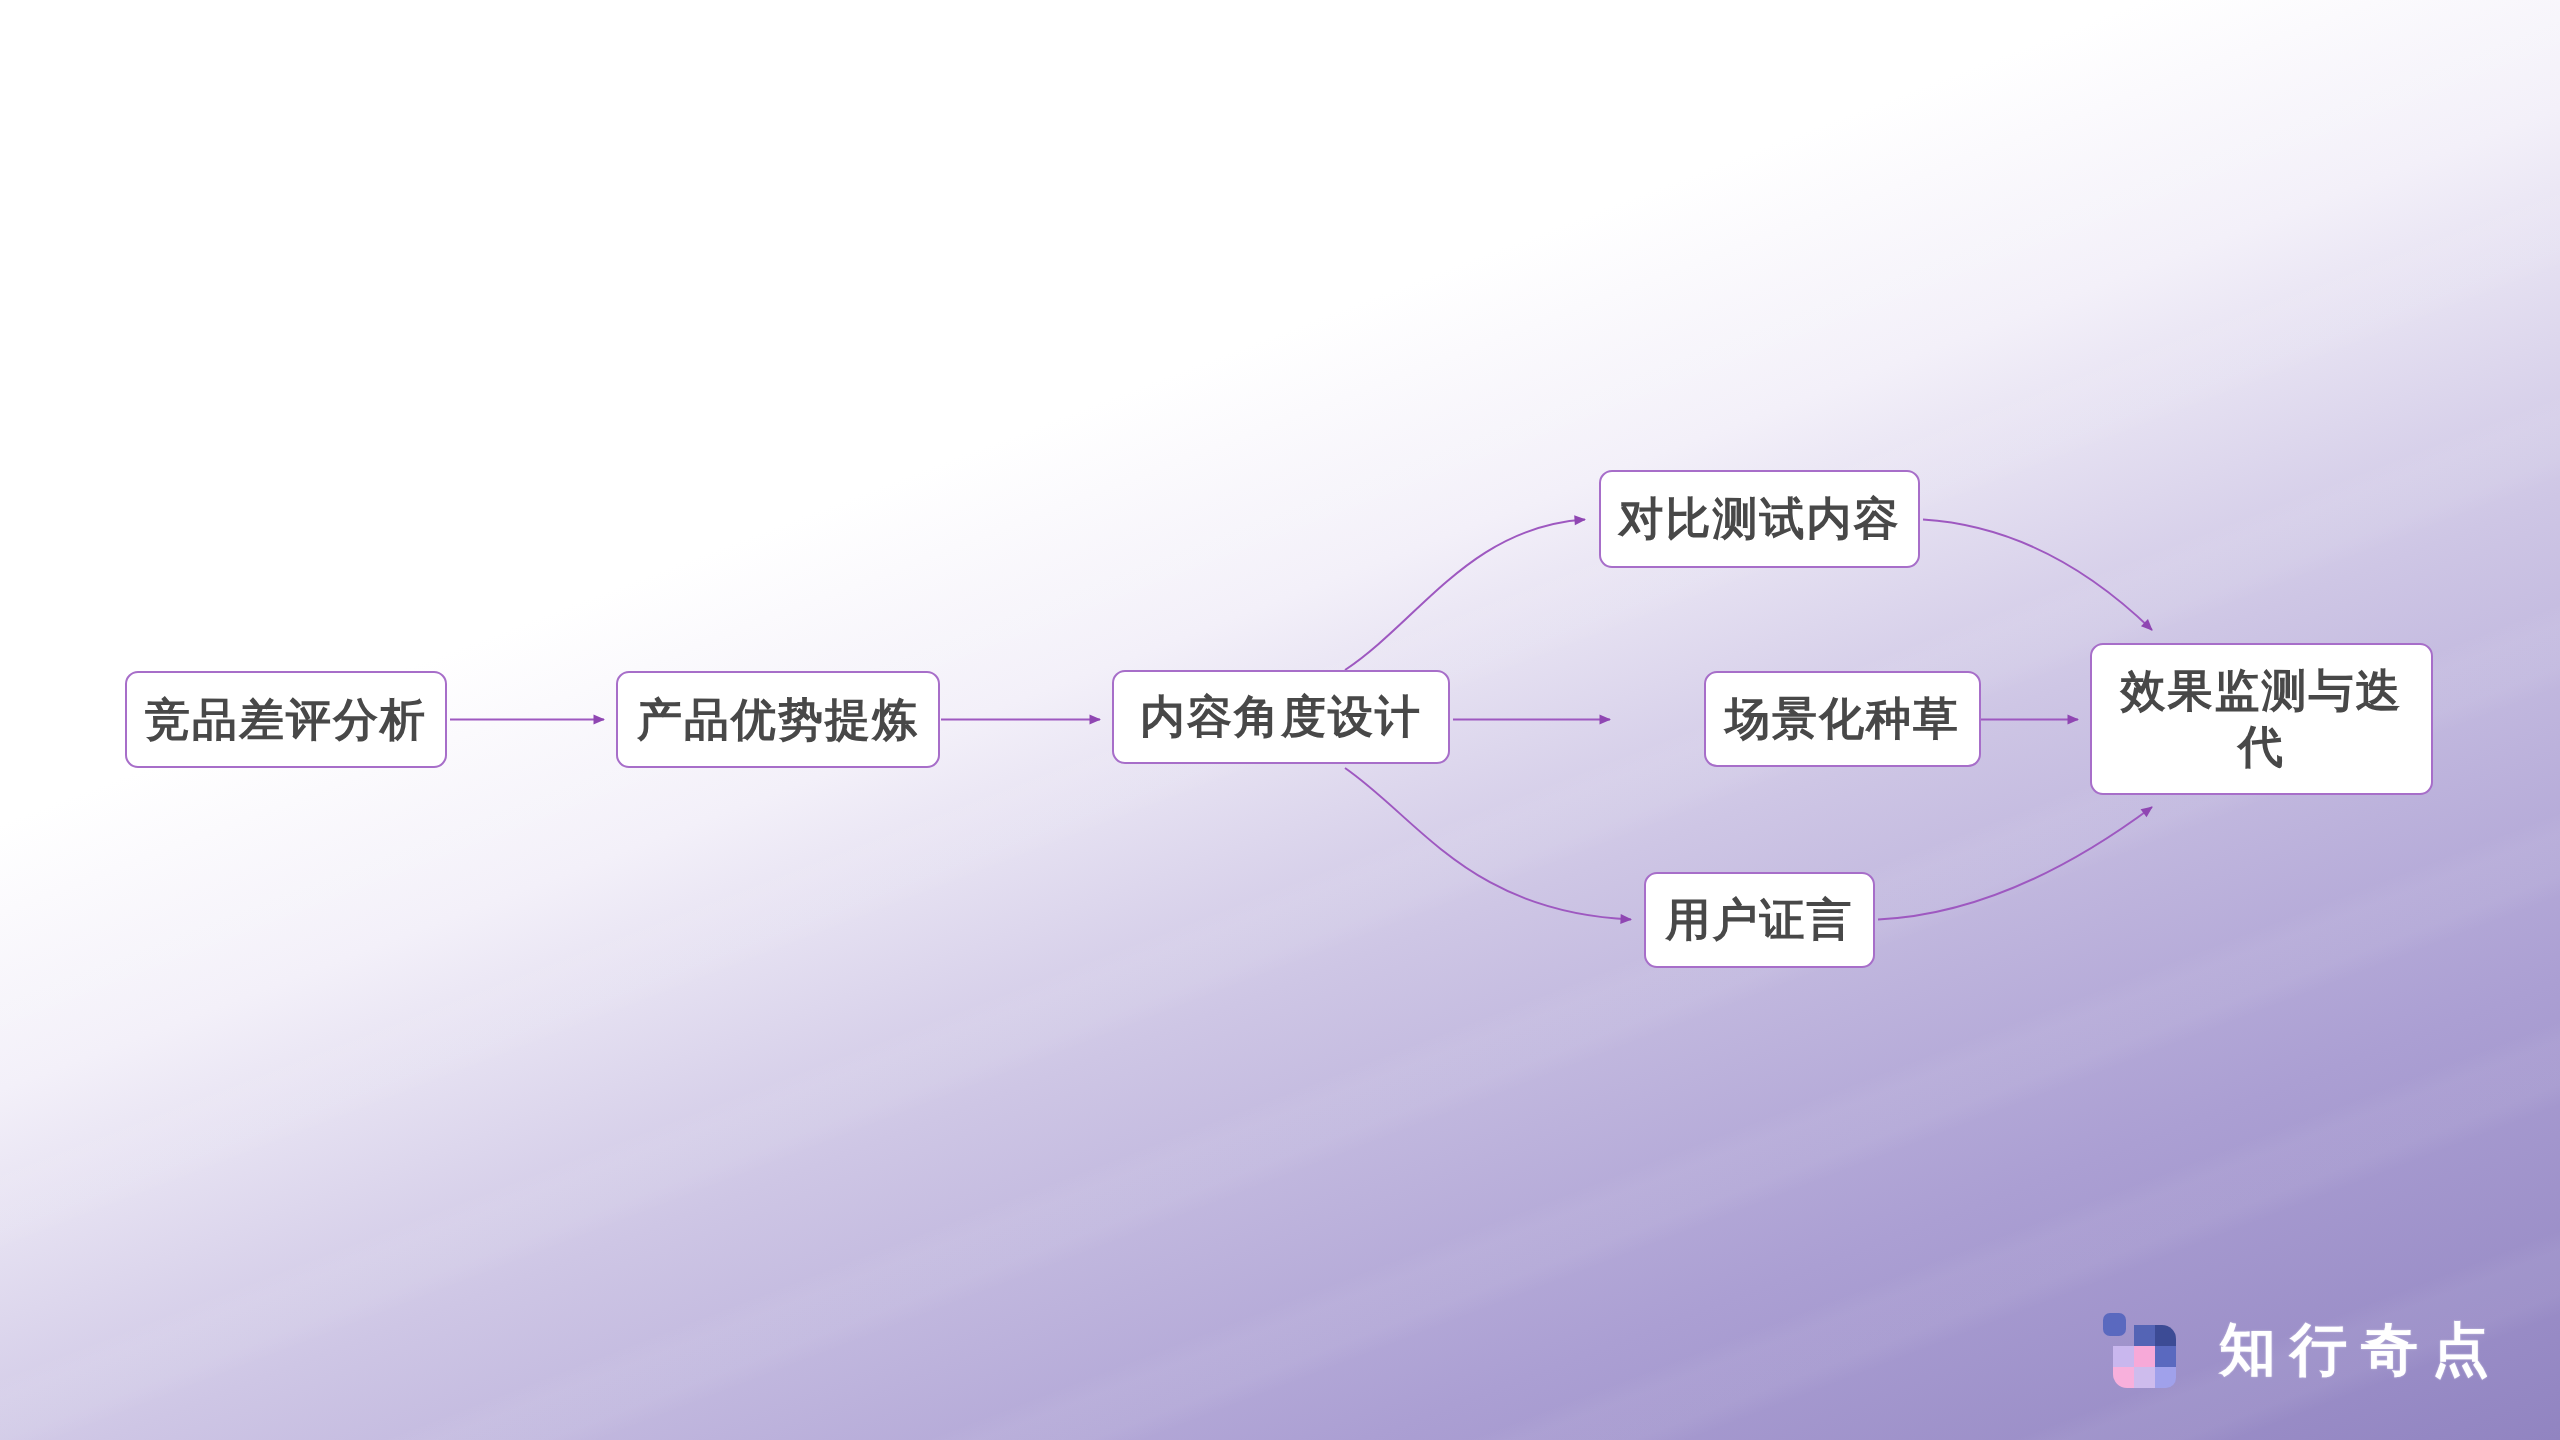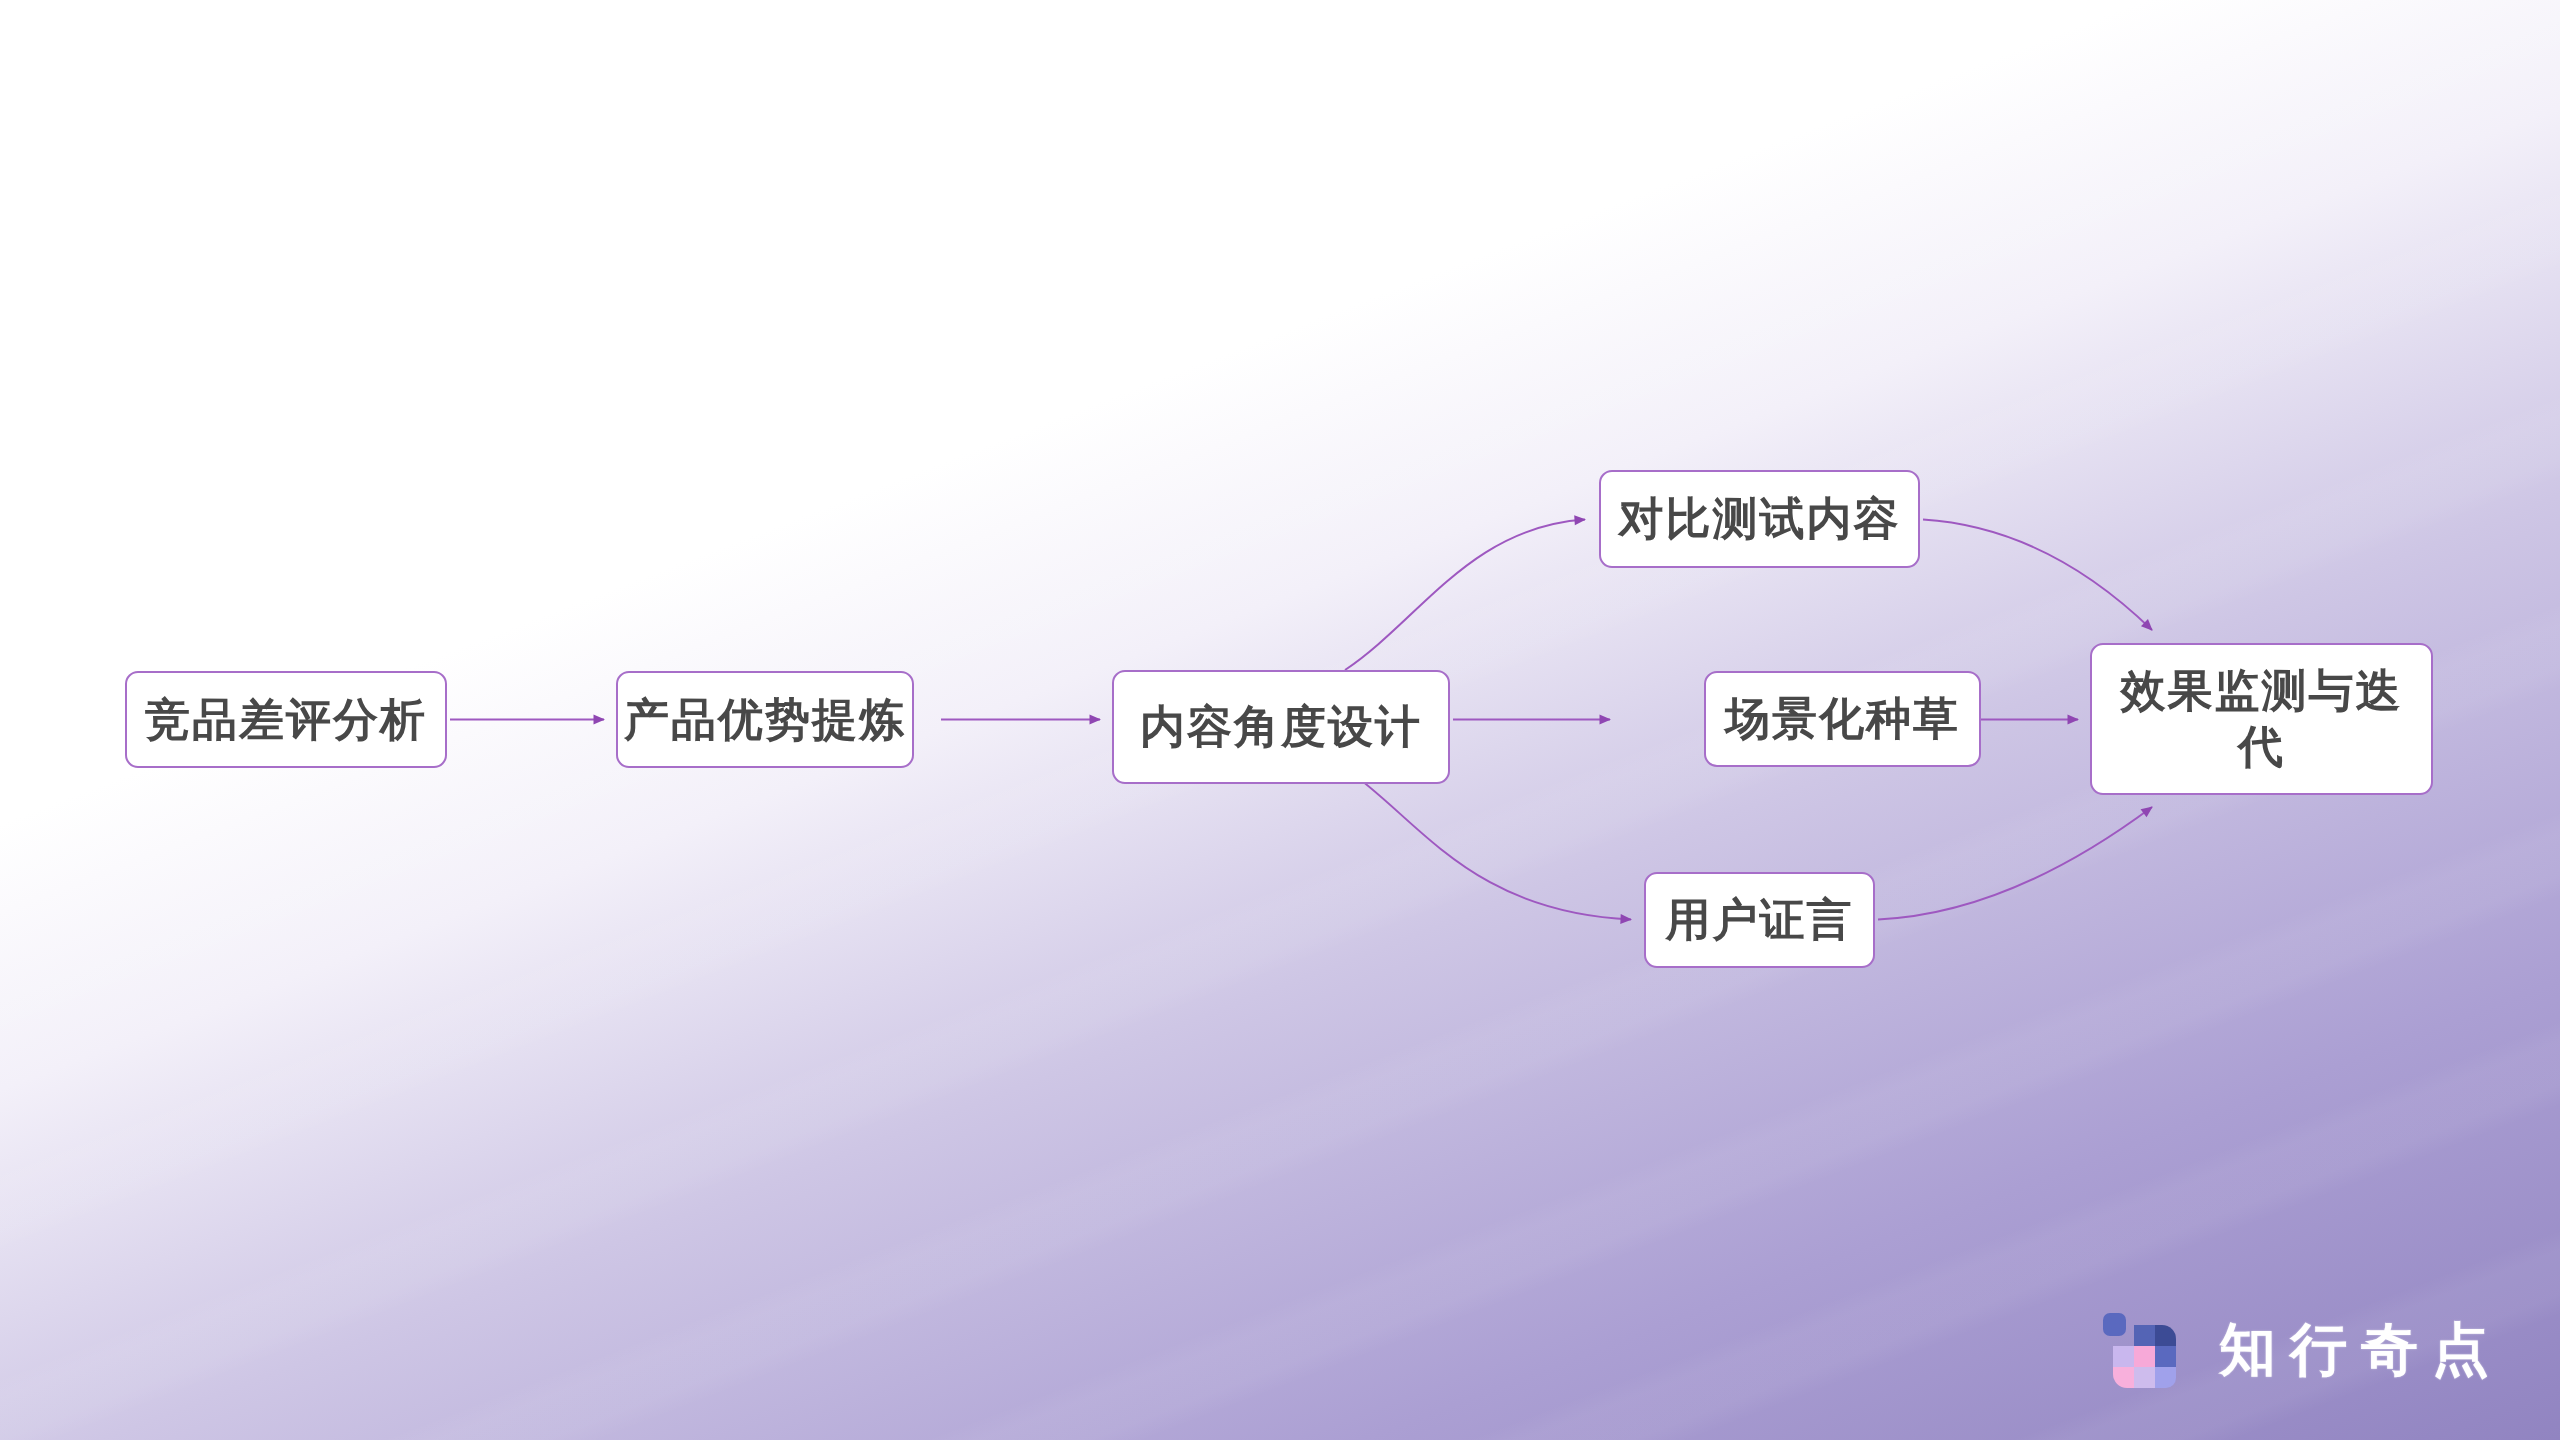--- a/index.html
+++ b/index.html
@@ -118,25 +118,25 @@
     <path class="edge" marker-end="url(#arw)" d="M 1345 768 C 1420 820, 1470 912, 1631 919.5"></path>
     <path class="edge" marker-end="url(#arw)" d="M 1923 519.5 C 2010 525, 2085 565, 2152 630"></path>
     <path class="edge" marker-end="url(#arw)" d="M 1902 719.5 H 2078"></path>
     <path class="edge" marker-end="url(#arw)" d="M 1878 919.5 C 1975 915, 2070 868, 2152 807"></path>
   </svg>
 
   <div class="node" style="left:125px; top:671px; width:322px; height:97px;">
     <span class="one-line">竞品差评分析</span>
   </div>
 
-  <div class="node" style="left:616px; top:671px; width:298px; height:97px;">
+  <div class="node" style="left:616px; top:671px; width:324px; height:97px;">
     <span class="one-line">产品优势提炼</span>
   </div>
 
-  <div class="node" style="left:1112px; top:670px; width:338px; height:114px;">
+  <div class="node" style="left:1112px; top:670px; width:338px; height:94px;">
     <span class="one-line">内容角度设计</span>
   </div>
 
   <div class="node" style="left:1599px; top:470px; width:321px; height:98px;">
     <span class="one-line">对比测试内容</span>
   </div>
 
   <div class="node" style="left:1704px; top:671px; width:277px; height:96px;">
     <span class="one-line">场景化种草</span>
   </div>

